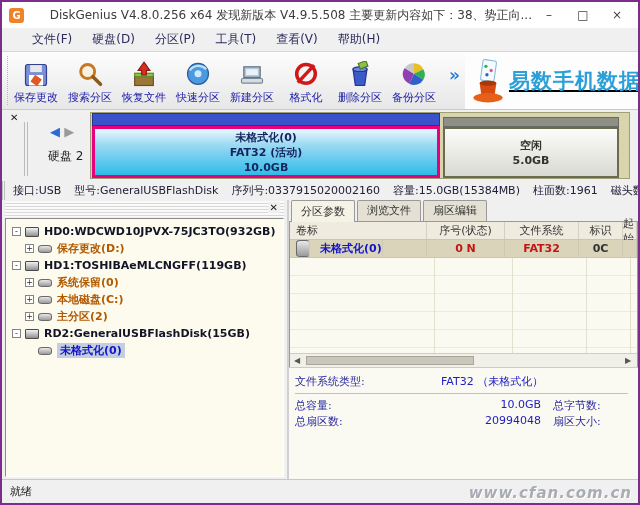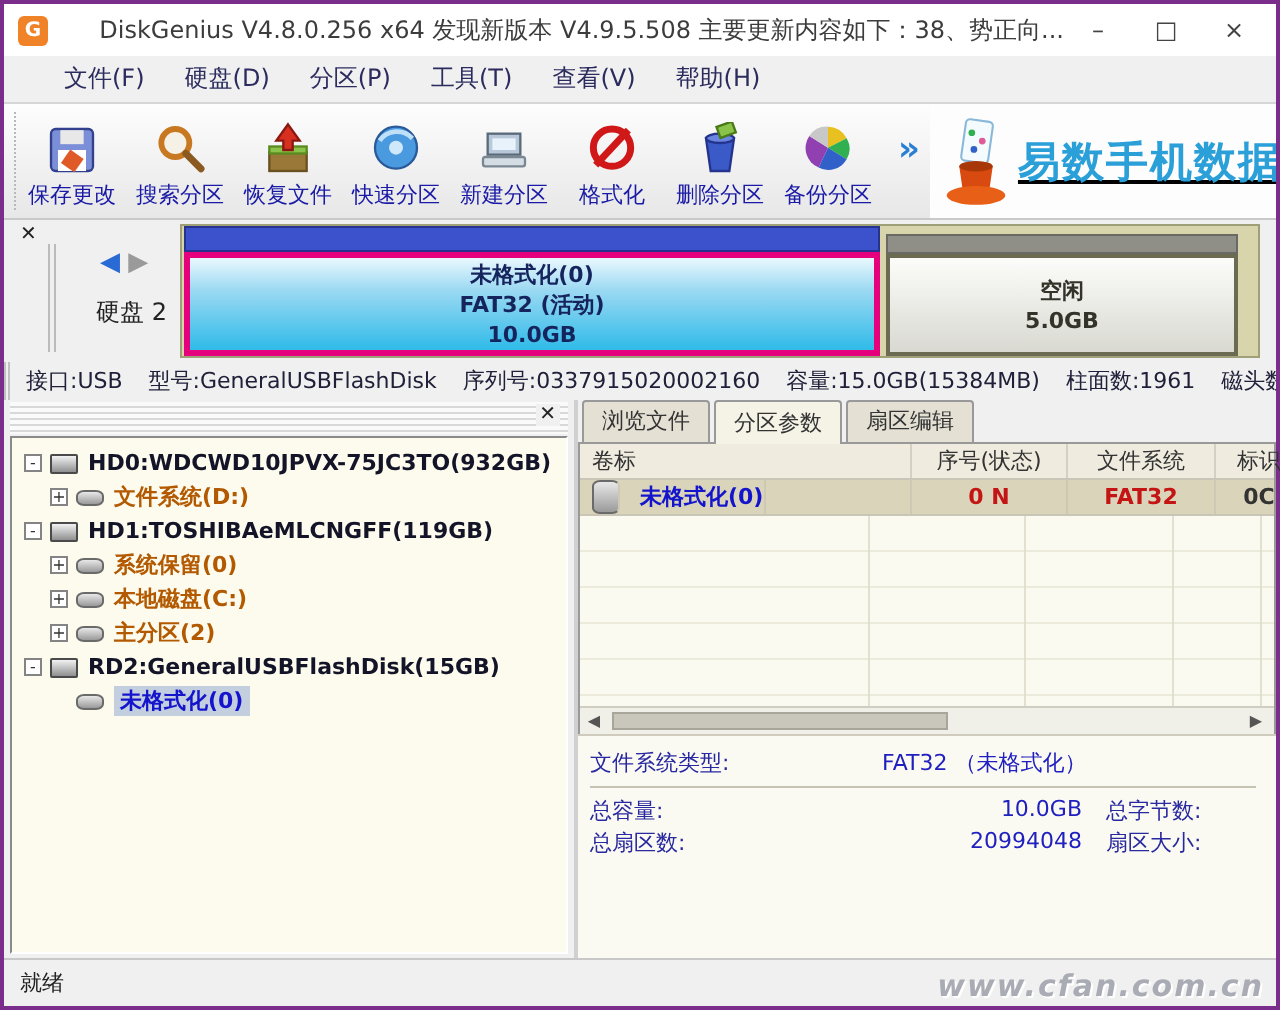--- a/index.html
+++ b/index.html
@@ -68,21 +68,21 @@
   .v-split{width:2px;background:#d0d0d0;flex:0 0 auto;}
 
   
   .right-pane{flex:1;display:flex;flex-direction:column;min-width:0;background:#f0f0f0;}
   .tabs{height:21px;display:flex;align-items:flex-end;padding-left:2px;flex:0 0 auto;}
   .tab{padding:2px 9px 3px;color:#333;border:1px solid #999;border-bottom:none;background:#e4e1d4;margin-right:2px;border-radius:2px 2px 0 0;}
   .tab.active{background:#f5f2e6;position:relative;top:1px;padding-top:3px;}
   .gridwrap{flex:1;display:flex;flex-direction:column;border:1px solid #999;border-bottom:none;margin:0;min-height:0;background:#fbfaf0;}
   .ghead{height:18px;display:flex;background:#efecdf;border-bottom:1px solid #c9c6b8;color:#333;align-items:center;flex:0 0 auto;}
   .ghead span{border-right:1px solid #d4d1c2;height:100%;display:flex;align-items:center;justify-content:center;}
-  .c-vol{width:166px;flex:0 0 auto;justify-content:flex-start !important;padding-left:6px;}
+  .c-vol{width:137px;flex:0 0 auto;justify-content:flex-start !important;padding-left:6px;}
   .c-st{width:78px;flex:0 0 auto;} .c-fs{width:74px;flex:0 0 auto;} .c-id{width:44px;flex:0 0 auto;} .c-start{flex:1;}
   .grow{height:18px;display:flex;align-items:center;background:#d9d4ba;border-bottom:1px solid #c9c6b8;flex:0 0 auto;}
   .grow span{height:100%;display:flex;align-items:center;justify-content:center;border-right:1px solid #cdc9b4;}
   .grow .c-vol{justify-content:flex-start !important;font-weight:bold;color:var(--link-blue);gap:5px;}
   .red{color:var(--value-red);font-weight:bold;}
   .idv{color:#333;font-weight:bold;}
   .grid-bg{flex:1;position:relative;background:repeating-linear-gradient(180deg,#fbfaf0 0 17px,#ecead d 17px 18px);}
   .grid-bg{background:repeating-linear-gradient(180deg,#fbfaf0 0 17px,#eceadb 17px 18px);}
   .vline{position:absolute;top:0;bottom:0;width:1px;background:#e3e0d0;}
   .hscroll{height:14px;background:#f0efe8;border-top:1px solid #d0cec0;display:flex;align-items:center;position:relative;flex:0 0 auto;}
@@ -262,21 +262,21 @@
         <div class="trow">
             <span class="ind" style="width:0"></span>
             <span class="expander">-</span>
             <span class="ico-disk"></span>
             <span class="t-disk">HD0:WDCWD10JPVX-75JC3TO(932GB)</span>
           </div>
         <div class="trow">
             <span class="ind" style="width:13px"></span>
             <span class="expander">+</span>
             <span class="ico-part"></span>
-            <span class="t-orange">文件系统(D:)</span>
+            <span class="t-orange">保存更改(D:)</span>
           </div>
         <div class="trow">
             <span class="ind" style="width:0"></span>
             <span class="expander">-</span>
             <span class="ico-disk"></span>
             <span class="t-disk">HD1:TOSHIBAeMLCNGFF(119GB)</span>
           </div>
         <div class="trow">
             <span class="ind" style="width:13px"></span>
             <span class="expander">+</span>
@@ -307,22 +307,22 @@
             <span class="ico-part"></span>
             <span class="t-sel">未格式化(0)</span>
           </div>
       </div>
     </div>
 
     <div class="v-split"></div>
 
     <div class="right-pane">
       <div class="tabs">
+        <span class="tab active">分区参数</span>
         <span class="tab">浏览文件</span>
-        <span class="tab active">分区参数</span>
         <span class="tab">扇区编辑</span>
       </div>
 
       <div class="gridwrap">
         <div class="ghead">
           <span class="c-vol">卷标</span>
           <span class="c-st">序号(状态)</span>
           <span class="c-fs">文件系统</span>
           <span class="c-id">标识</span>
           <span class="c-start">起始</span>

